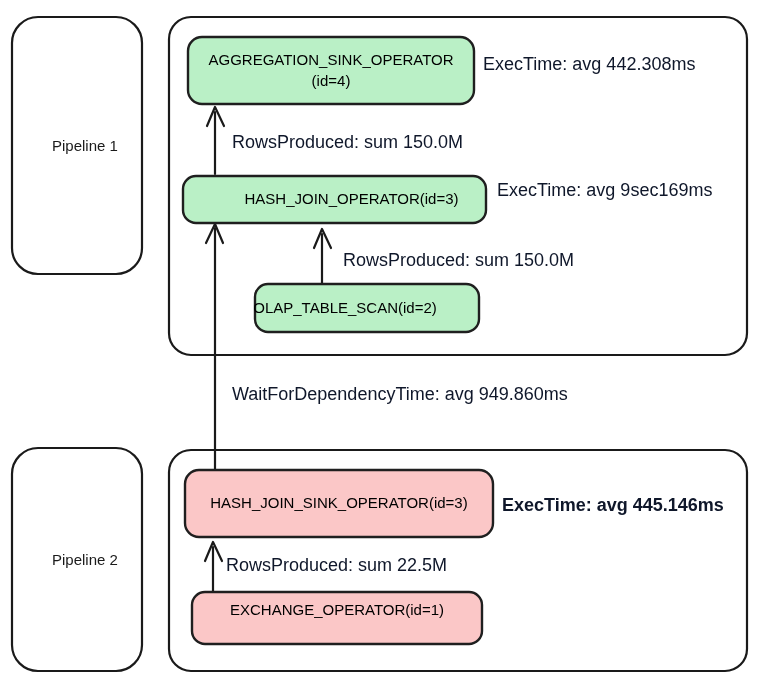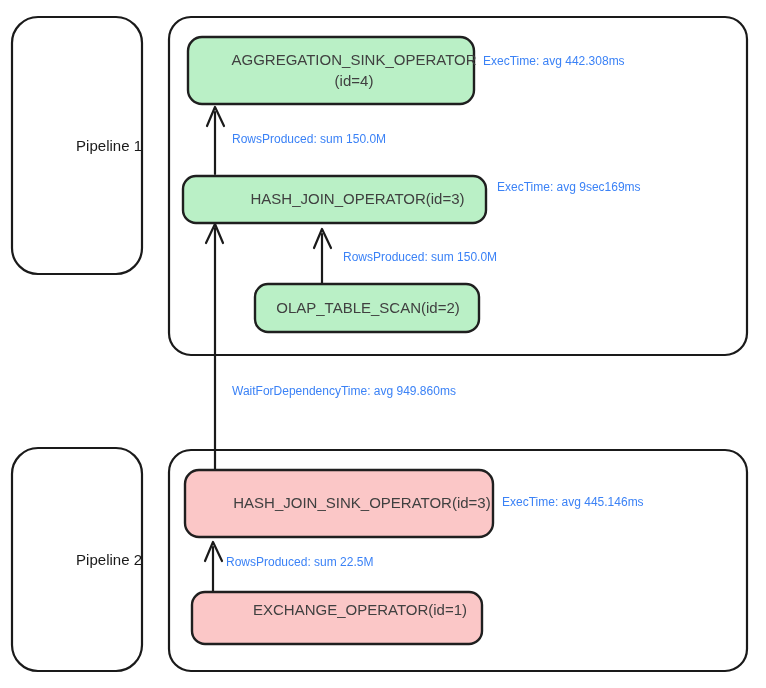--- a/index.html
+++ b/index.html
@@ -21,39 +21,39 @@
     top: 0;
     width: 766px;
     height: 688px;
   }
   .node-label {
     position: absolute;
     display: flex;
     align-items: center;
     justify-content: center;
     text-align: center;
-    color: #404040;
+    color: #000000;
     font-size: 15px;
     line-height: 1.35;
     white-space: pre-line;
     pointer-events: none;
-    padding-left: 23px;
   }
   .pipeline-label {
     position: absolute;
     display: flex;
     align-items: center;
-    justify-content: flex-end;
+    justify-content: flex-start;
     color: #1a1a1a;
     font-size: 15px;
+    padding-left: 40px;
   }
   .edge-label {
     position: absolute;
-    color: #3b82f6;
-    font-size: 12px;
+    color: #0f172a;
+    font-size: 18px;
     white-space: nowrap;
   }
 </style>
 </head>
 <body>
 
 <div id="canvas">
 
   <svg id="diagram-svg" viewBox="0 0 766 688" xmlns="http://www.w3.org/2000/svg">
 
@@ -99,33 +99,33 @@
   <div class="pipeline-label" style="left:12px; top:17px; width:130px; height:257px;">
     <span>Pipeline 1</span>
   </div>
   <div class="pipeline-label" style="left:12px; top:448px; width:130px; height:223px;">
     <span>Pipeline 2</span>
   </div>
 
   <div class="node-label" style="left:188px; top:37px; width:286px; height:67px;">AGGREGATION_SINK_OPERATOR
 (id=4)</div>
 
-  <div class="node-label" style="left:183px; top:176px; width:303px; height:47px;">HASH_JOIN_OPERATOR(id=3)</div>
+  <div class="node-label" style="left:200px; top:176px; width:303px; height:47px;">HASH_JOIN_OPERATOR(id=3)</div>
 
   <div class="node-label" style="left:255px; top:284px; width:180px; height:48px;">OLAP_TABLE_SCAN(id=2)</div>
 
   <div class="node-label" style="left:185px; top:470px; width:308px; height:67px;">HASH_JOIN_SINK_OPERATOR(id=3)</div>
 
   <div class="node-label" style="left:192px; top:592px; width:290px; height:36px;">EXCHANGE_OPERATOR(id=1)</div>
 
   <div class="edge-label" style="left:483px; top:54px;">ExecTime: avg 442.308ms</div>
 
   <div class="edge-label" style="left:497px; top:180px;">ExecTime: avg 9sec169ms</div>
 
-  <div class="edge-label" style="left:502px; top:495px;">ExecTime: avg 445.146ms</div>
+  <div class="edge-label" style="left:502px; top:495px;font-weight:bold;">ExecTime: avg 445.146ms</div>
 
   <div class="edge-label" style="left:232px; top:132px;">RowsProduced: sum 150.0M</div>
 
   <div class="edge-label" style="left:343px; top:250px;">RowsProduced: sum 150.0M</div>
 
   <div class="edge-label" style="left:232px; top:384px;">WaitForDependencyTime: avg 949.860ms</div>
 
   <div class="edge-label" style="left:226px; top:555px;">RowsProduced: sum 22.5M</div>
 
 </div>

